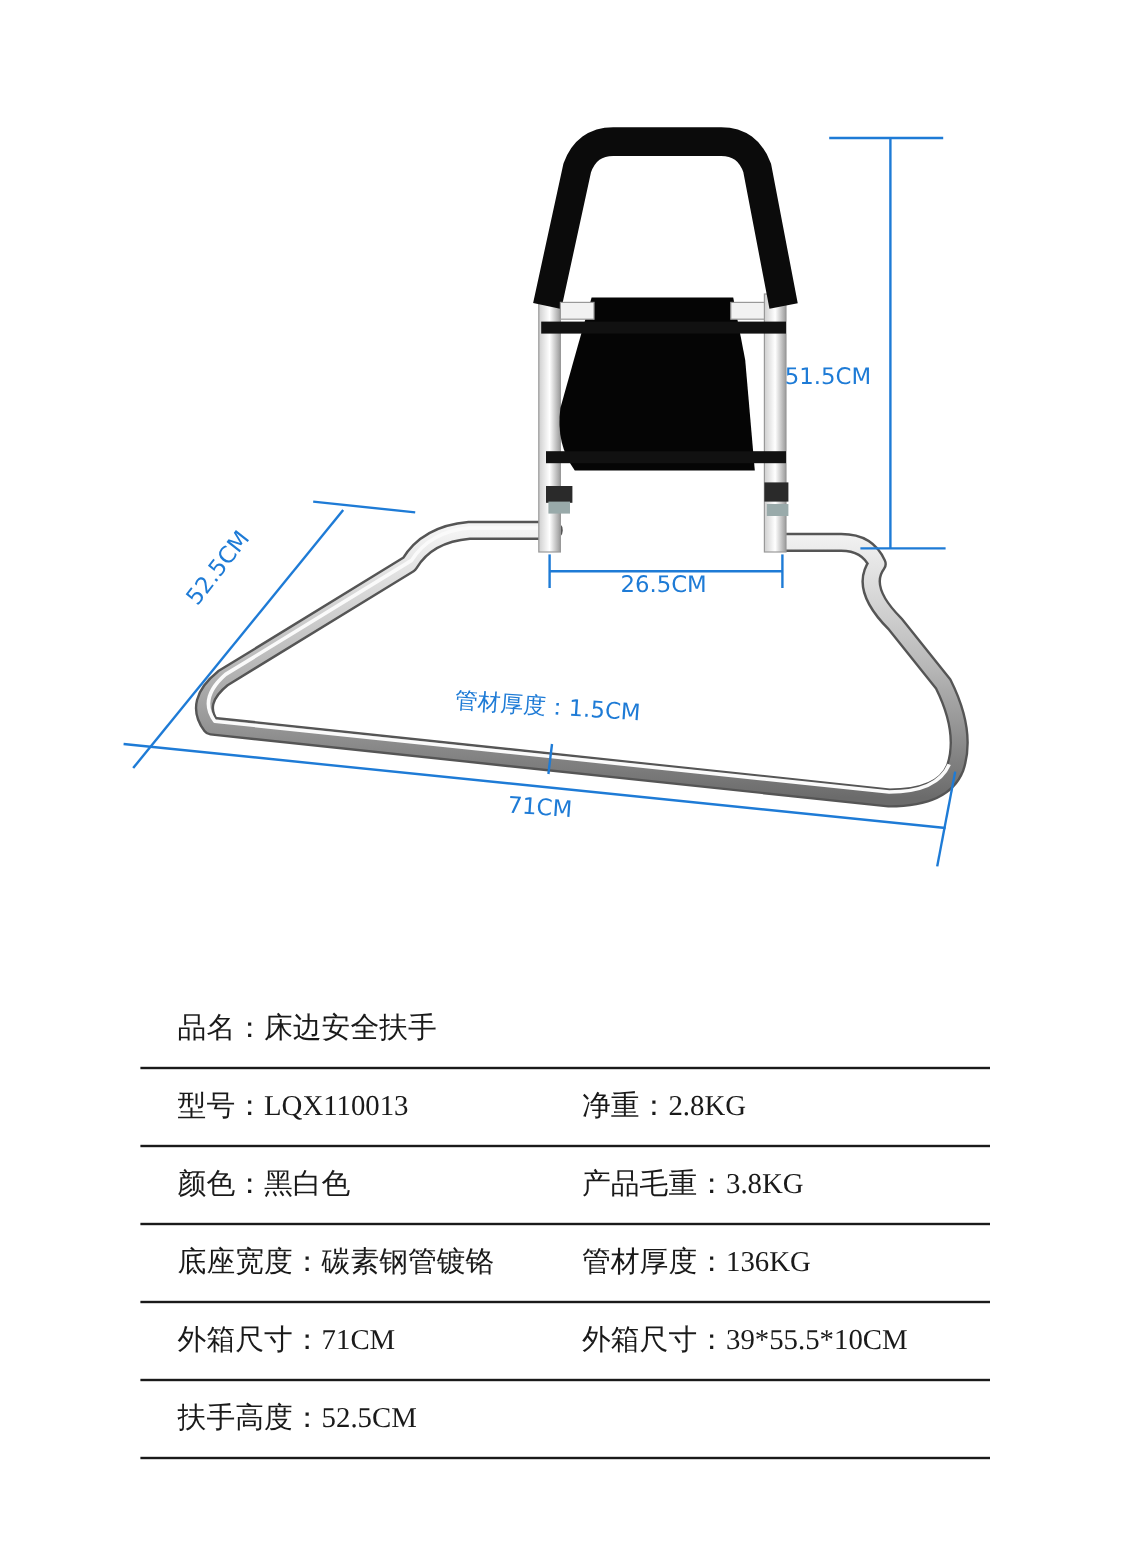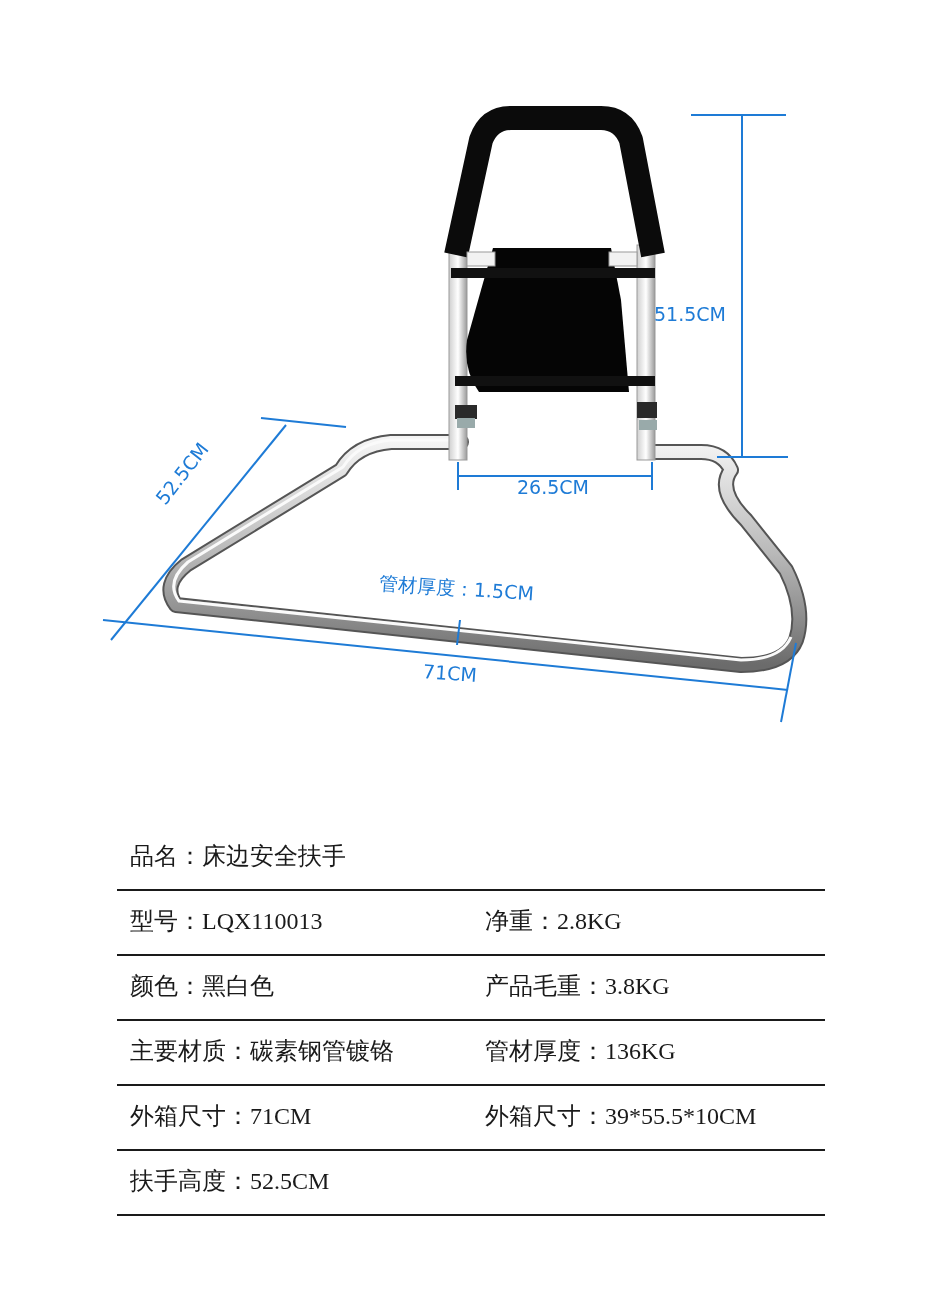--- a/index.html
+++ b/index.html
@@ -3,21 +3,21 @@
 <meta charset="utf-8">
 <style>
   html, body { margin:0; padding:0; background:#ffffff; }
   body { width:940px; height:1292px; position:relative; overflow:hidden; font-family:"DejaVu Sans", sans-serif; color:#1a1a1a; }
   .figure { position:absolute; left:0; top:0; width:916px; height:780px;margin-left:11px; }
   .dim-label { position:absolute; color:#1e7bd6; font-family:"DejaVu Sans", sans-serif; font-size:19px; white-space:nowrap; }
   .specs { position:absolute; left:117px; top:826px; width:708px; }
   .row { position:relative; height:63px; border-bottom:2px solid #1a1a1a; margin-bottom:0; }
   .row + .row { margin-top:0;font-family:Liberation Serif, serif; }
   .cell { position:absolute; top:14px; font-size:24px; white-space:nowrap; }
-  .cell.left { left:13px; }
+  .cell.left { left:31px; }
   .cell.right { left:368px; }
 </style>
 </head>
 <body>
 
 <div class="figure">
   <svg width="940" height="780" viewBox="0 0 940 780">
     <defs>
       <linearGradient id="chrome" x1="0" y1="0" x2="0" y2="1">
         <stop offset="0" stop-color="#f4f4f4"></stop>
@@ -84,21 +84,21 @@
   </div>
   <div class="row">
     <span class="cell left">型号：LQX110013</span>
     <span class="cell right">净重：2.8KG</span>
   </div>
   <div class="row">
     <span class="cell left">颜色：黑白色</span>
     <span class="cell right">产品毛重：3.8KG</span>
   </div>
   <div class="row">
-    <span class="cell left">主要材质：碳素钢管镀铬</span>
+    <span class="cell left">底座宽度：碳素钢管镀铬</span>
     <span class="cell right">管材厚度：136KG</span>
   </div>
   <div class="row">
     <span class="cell left">外箱尺寸：71CM</span>
     <span class="cell right">外箱尺寸：39*55.5*10CM</span>
   </div>
   <div class="row">
     <span class="cell left">扶手高度：52.5CM</span>
     <span class="cell right"></span>
   </div>

